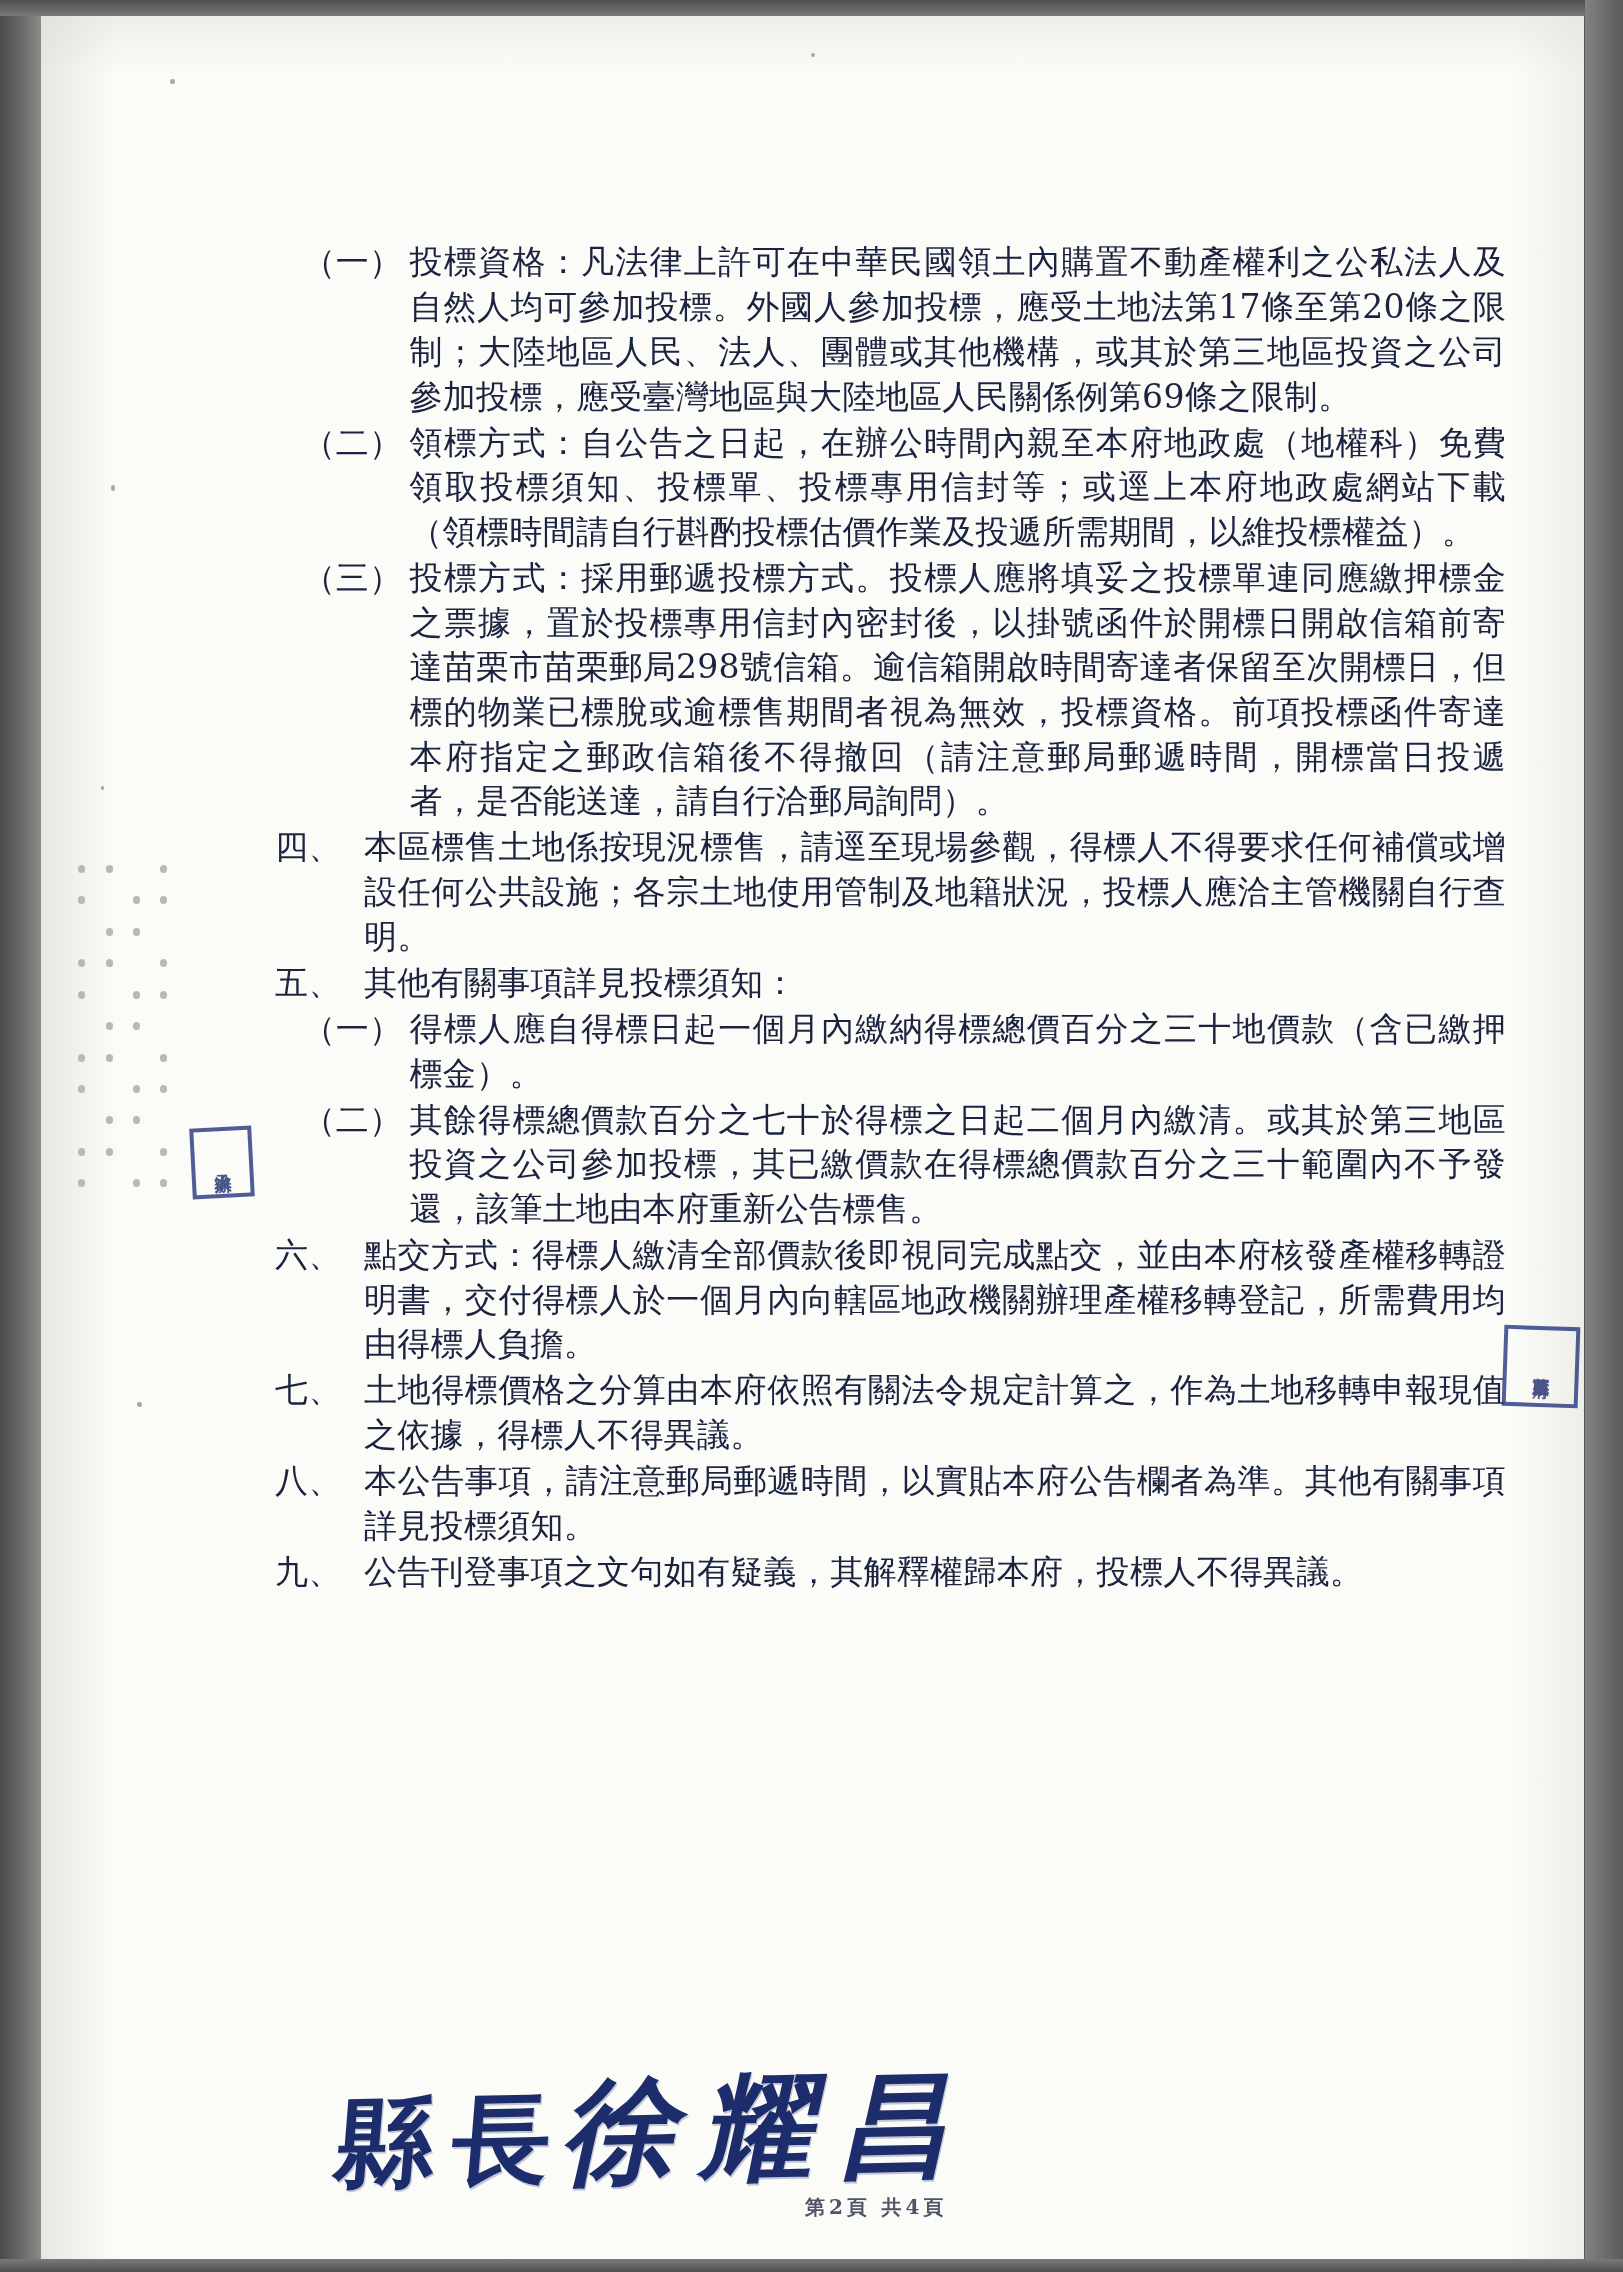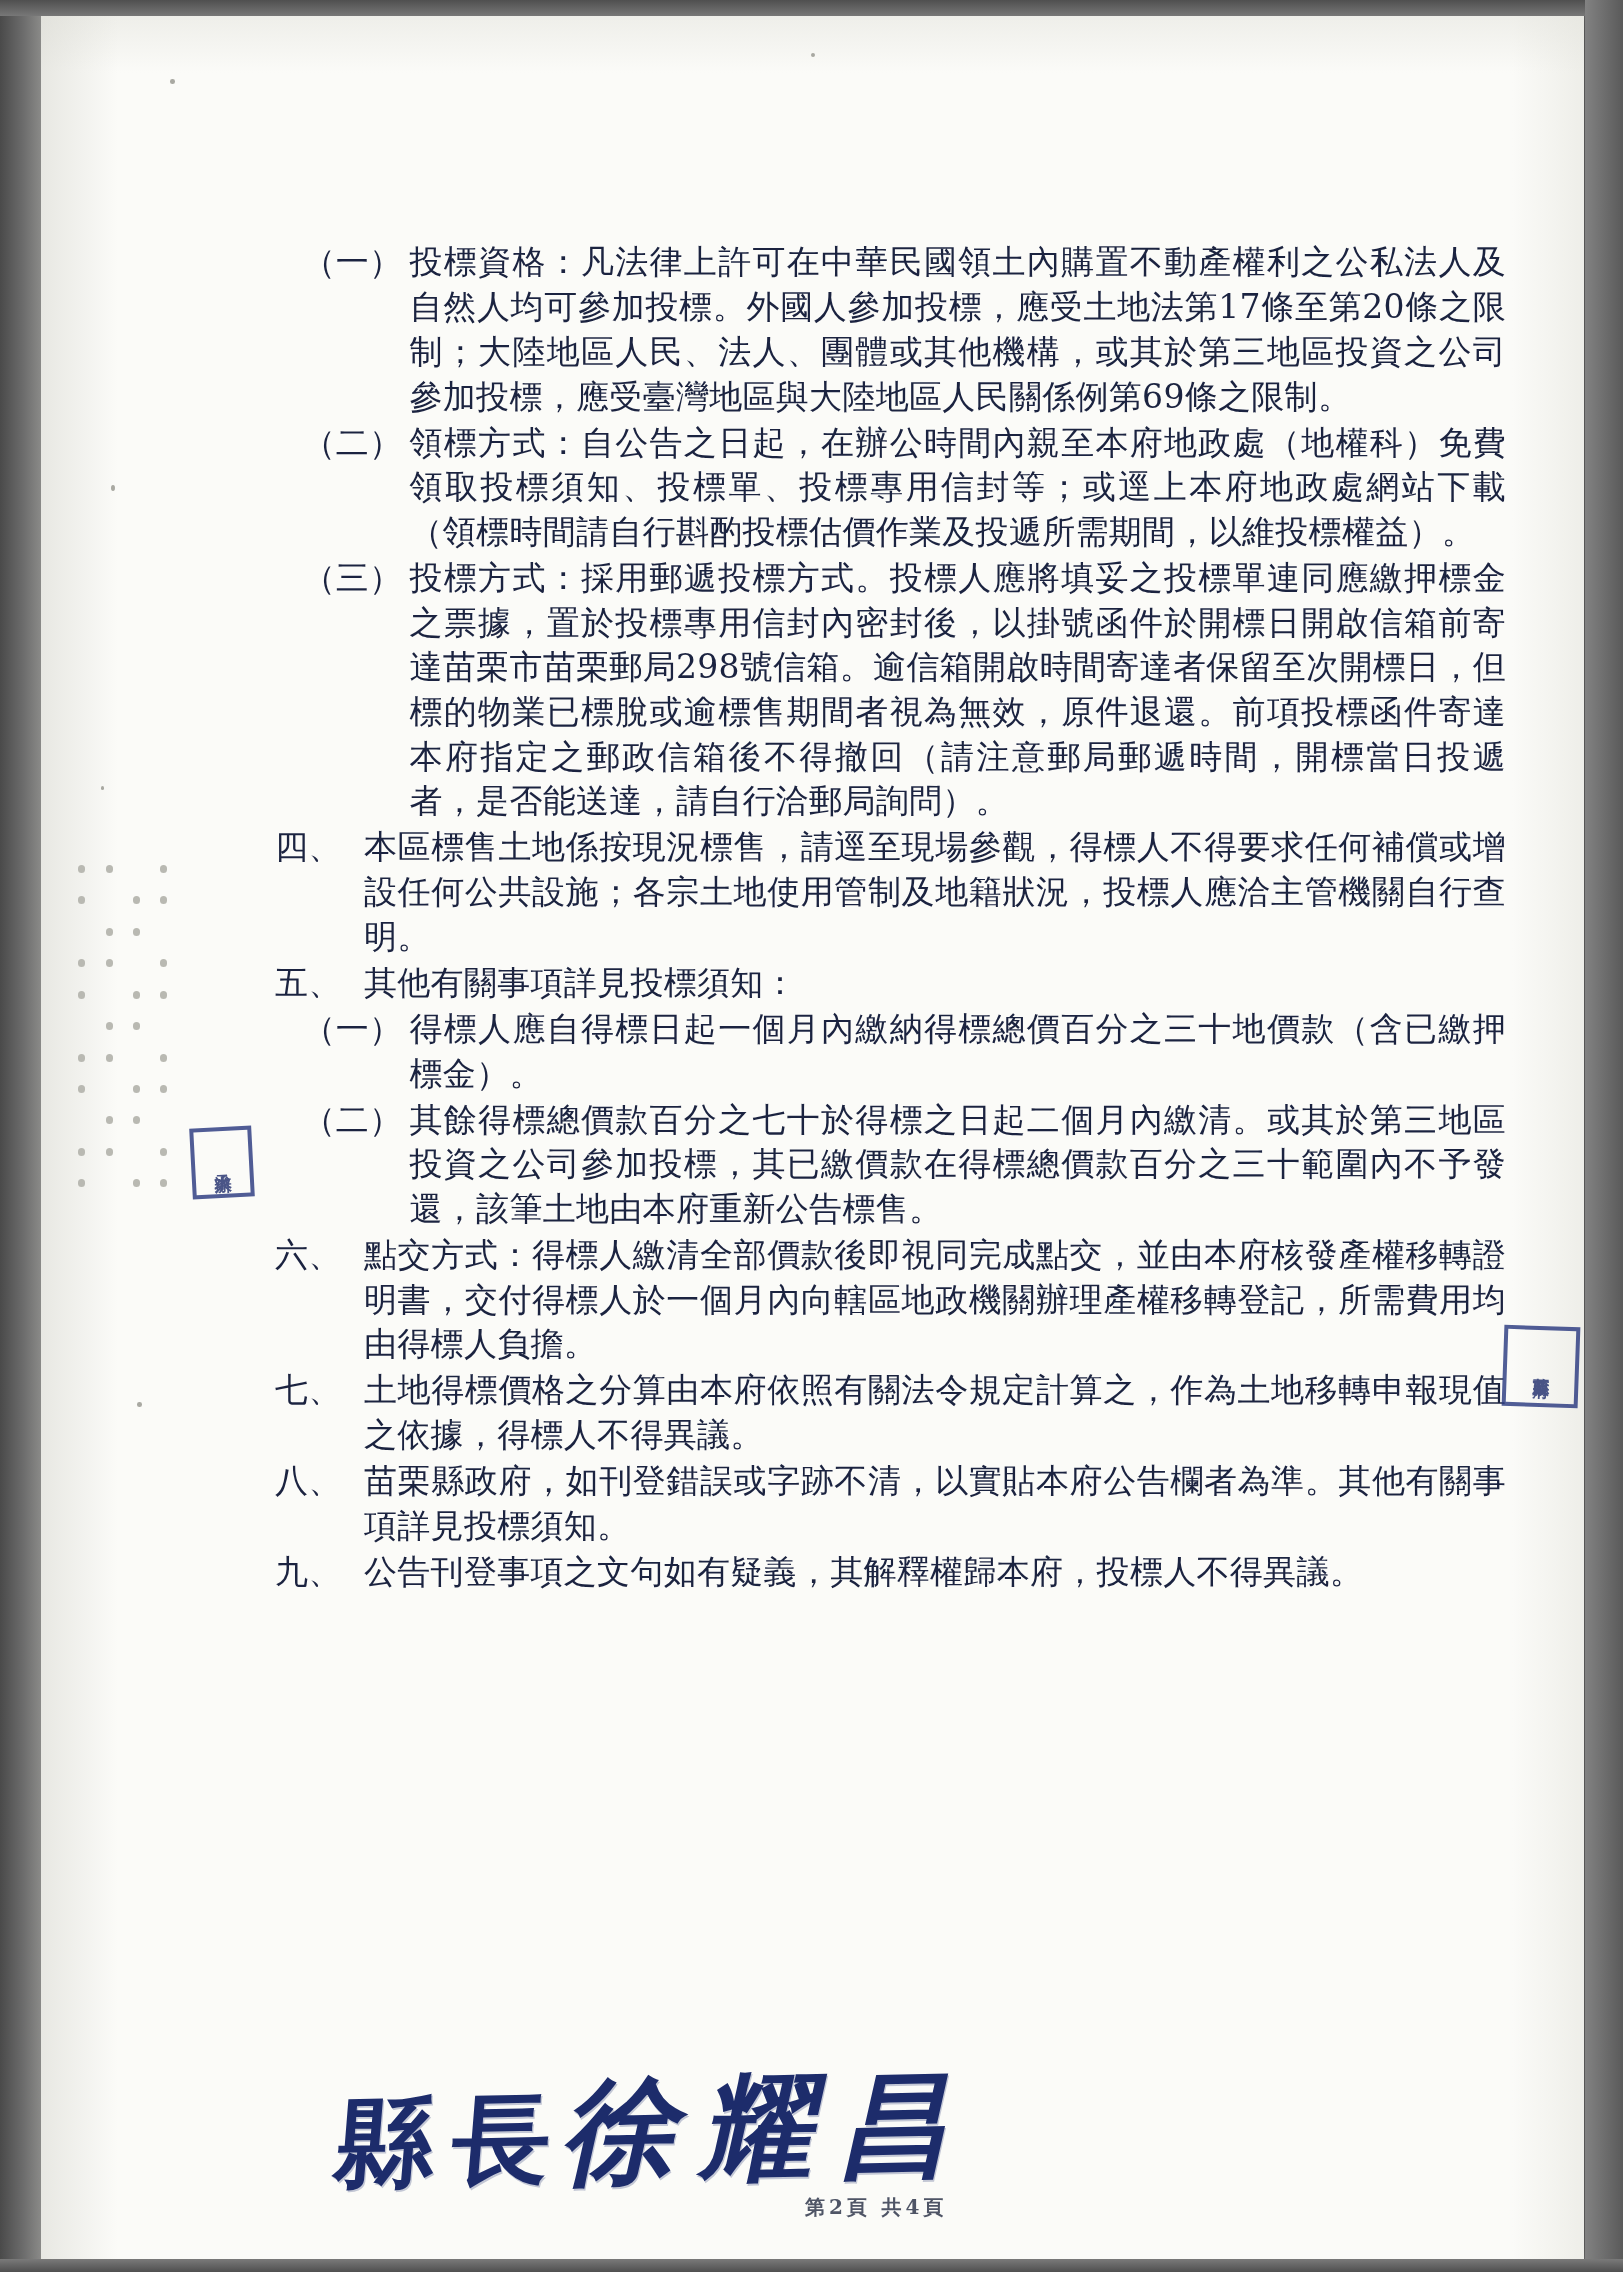--- a/index.html
+++ b/index.html
@@ -217,21 +217,21 @@
       <div class="clause lvl2">
         <span class="clause-marker">（一）</span>
         <span class="clause-text">投標資格：凡法律上許可在中華民國領土內購置不動產權利之公私法人及自然人均可參加投標。外國人參加投標，應受土地法第17條至第20條之限制；大陸地區人民、法人、團體或其他機構，或其於第三地區投資之公司參加投標，應受臺灣地區與大陸地區人民關係例第69條之限制。</span>
       </div>
       <div class="clause lvl2">
         <span class="clause-marker">（二）</span>
         <span class="clause-text">領標方式：自公告之日起，在辦公時間內親至本府地政處（地權科）免費領取投標須知、投標單、投標專用信封等；或逕上本府地政處網站下載（領標時間請自行斟酌投標估價作業及投遞所需期間，以維投標權益）。</span>
       </div>
       <div class="clause lvl2">
         <span class="clause-marker">（三）</span>
-        <span class="clause-text">投標方式：採用郵遞投標方式。投標人應將填妥之投標單連同應繳押標金之票據，置於投標專用信封內密封後，以掛號函件於開標日開啟信箱前寄達苗栗市苗栗郵局298號信箱。逾信箱開啟時間寄達者保留至次開標日，但標的物業已標脫或逾標售期間者視為無效，原件退還。前項投標函件寄達本府指定之郵政信箱後不得撤回（請注意郵局郵遞時間，開標當日投遞者，是否能送達，請自行洽郵局詢問）。</span>
+        <span class="clause-text">投標方式：採用郵遞投標方式。投標人應將填妥之投標單連同應繳押標金之票據，置於投標專用信封內密封後，以掛號函件於開標日開啟信箱前寄達苗栗市苗栗郵局298號信箱。逾信箱開啟時間寄達者保留至次開標日，但標的物業已標脫或逾標售期間者視為無效，投標資格。前項投標函件寄達本府指定之郵政信箱後不得撤回（請注意郵局郵遞時間，開標當日投遞者，是否能送達，請自行洽郵局詢問）。</span>
       </div>
       <div class="clause lvl1">
         <span class="clause-marker">四、</span>
         <span class="clause-text">本區標售土地係按現況標售，請逕至現場參觀，得標人不得要求任何補償或增設任何公共設施；各宗土地使用管制及地籍狀況，投標人應洽主管機關自行查明。</span>
       </div>
       <div class="clause lvl1">
         <span class="clause-marker">五、</span>
         <span class="clause-text">其他有關事項詳見投標須知：</span>
       </div>
       <div class="clause lvl2">
@@ -245,21 +245,21 @@
       <div class="clause lvl1">
         <span class="clause-marker">六、</span>
         <span class="clause-text">點交方式：得標人繳清全部價款後即視同完成點交，並由本府核發產權移轉證明書，交付得標人於一個月內向轄區地政機關辦理產權移轉登記，所需費用均由得標人負擔。</span>
       </div>
       <div class="clause lvl1">
         <span class="clause-marker">七、</span>
         <span class="clause-text">土地得標價格之分算由本府依照有關法令規定計算之，作為土地移轉申報現值之依據，得標人不得異議。</span>
       </div>
       <div class="clause lvl1">
         <span class="clause-marker">八、</span>
-        <span class="clause-text">苗栗縣政府，如刊登錯誤或字跡不清，以實貼本府公告欄者為準。其他有關事項詳見投標須知。</span>
+        <span class="clause-text">本公告事項，請注意郵局郵遞時間，以實貼本府公告欄者為準。其他有關事項詳見投標須知。</span>
       </div>
       <div class="clause lvl1">
         <span class="clause-marker">九、</span>
         <span class="clause-text">公告刊登事項之文句如有疑義，其解釋權歸本府，投標人不得異議。</span>
       </div>
     </div>
 
   <div class="signature-block">
     <div class="sig-text">
       <span>縣長</span><span class="sig-name">徐耀昌</span>

